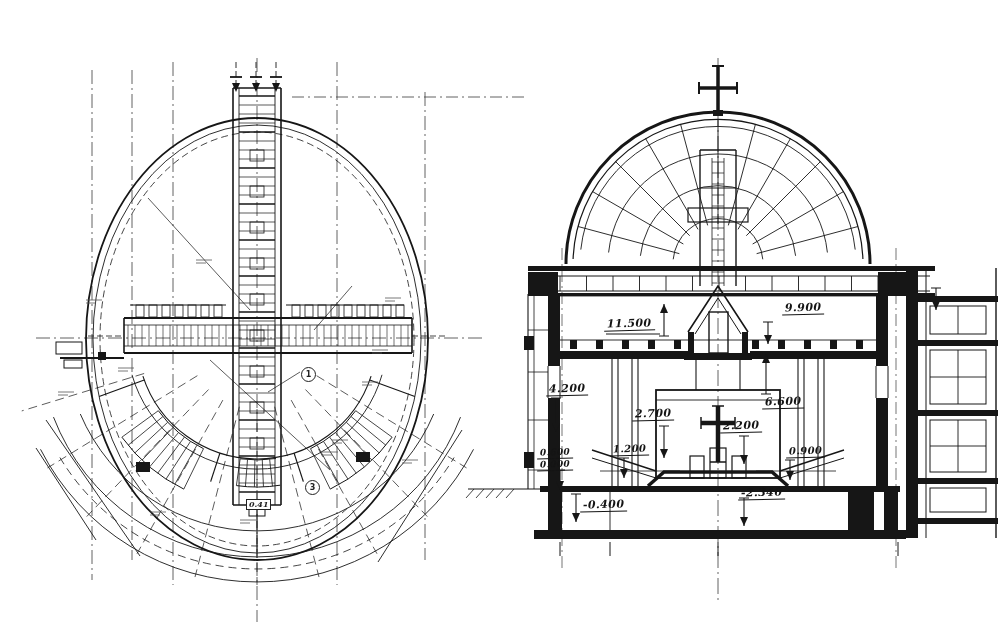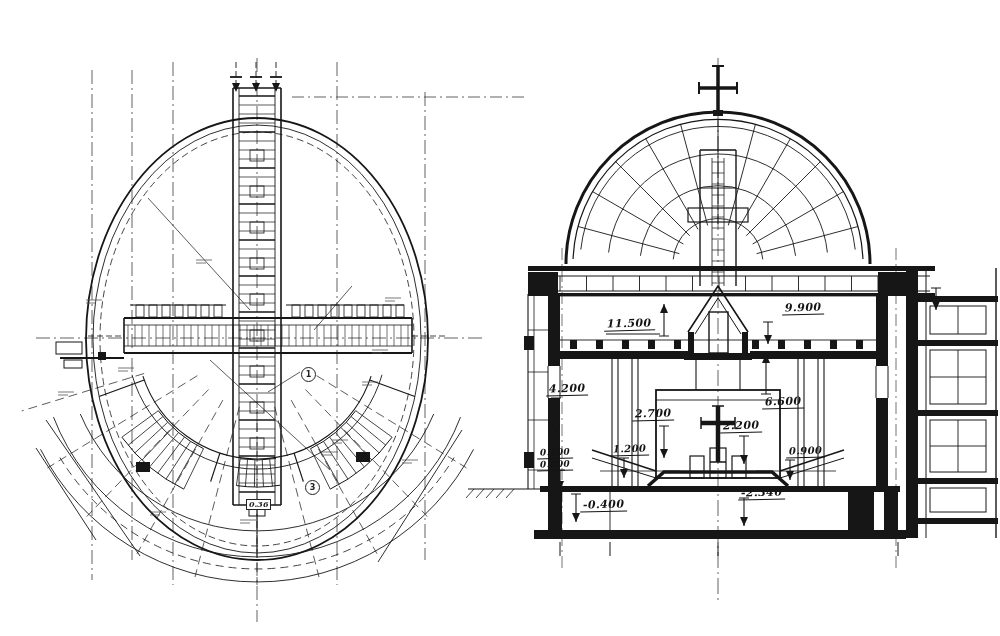--- a/index.html
+++ b/index.html
@@ -468,14 +468,14 @@
   <div class="dim" style="left:762px;top:396px;">6.600</div>
   <div class="dim" style="left:537px;top:448px;font-size:9px;">0.600</div>
   <div class="dim" style="left:537px;top:460px;font-size:9px;">0.000</div>
   <div class="dim" style="left:610px;top:444px;font-size:10px;">1.200</div>
   <div class="dim" style="left:786px;top:446px;font-size:10px;">0.900</div>
   <div class="dim" style="left:580px;top:499px;">-0.400</div>
   <div class="dim" style="left:738px;top:487px;">-2.340</div>
 
   <div class="pmark" style="left:301px;top:367px;">1</div>
   <div class="pmark" style="left:305px;top:480px;">3</div>
-  <div class="pbox" style="left:246px;top:499px;">0.36</div>
+  <div class="pbox" style="left:246px;top:499px;">0.41</div>
 </div>
 
 </body></html>

